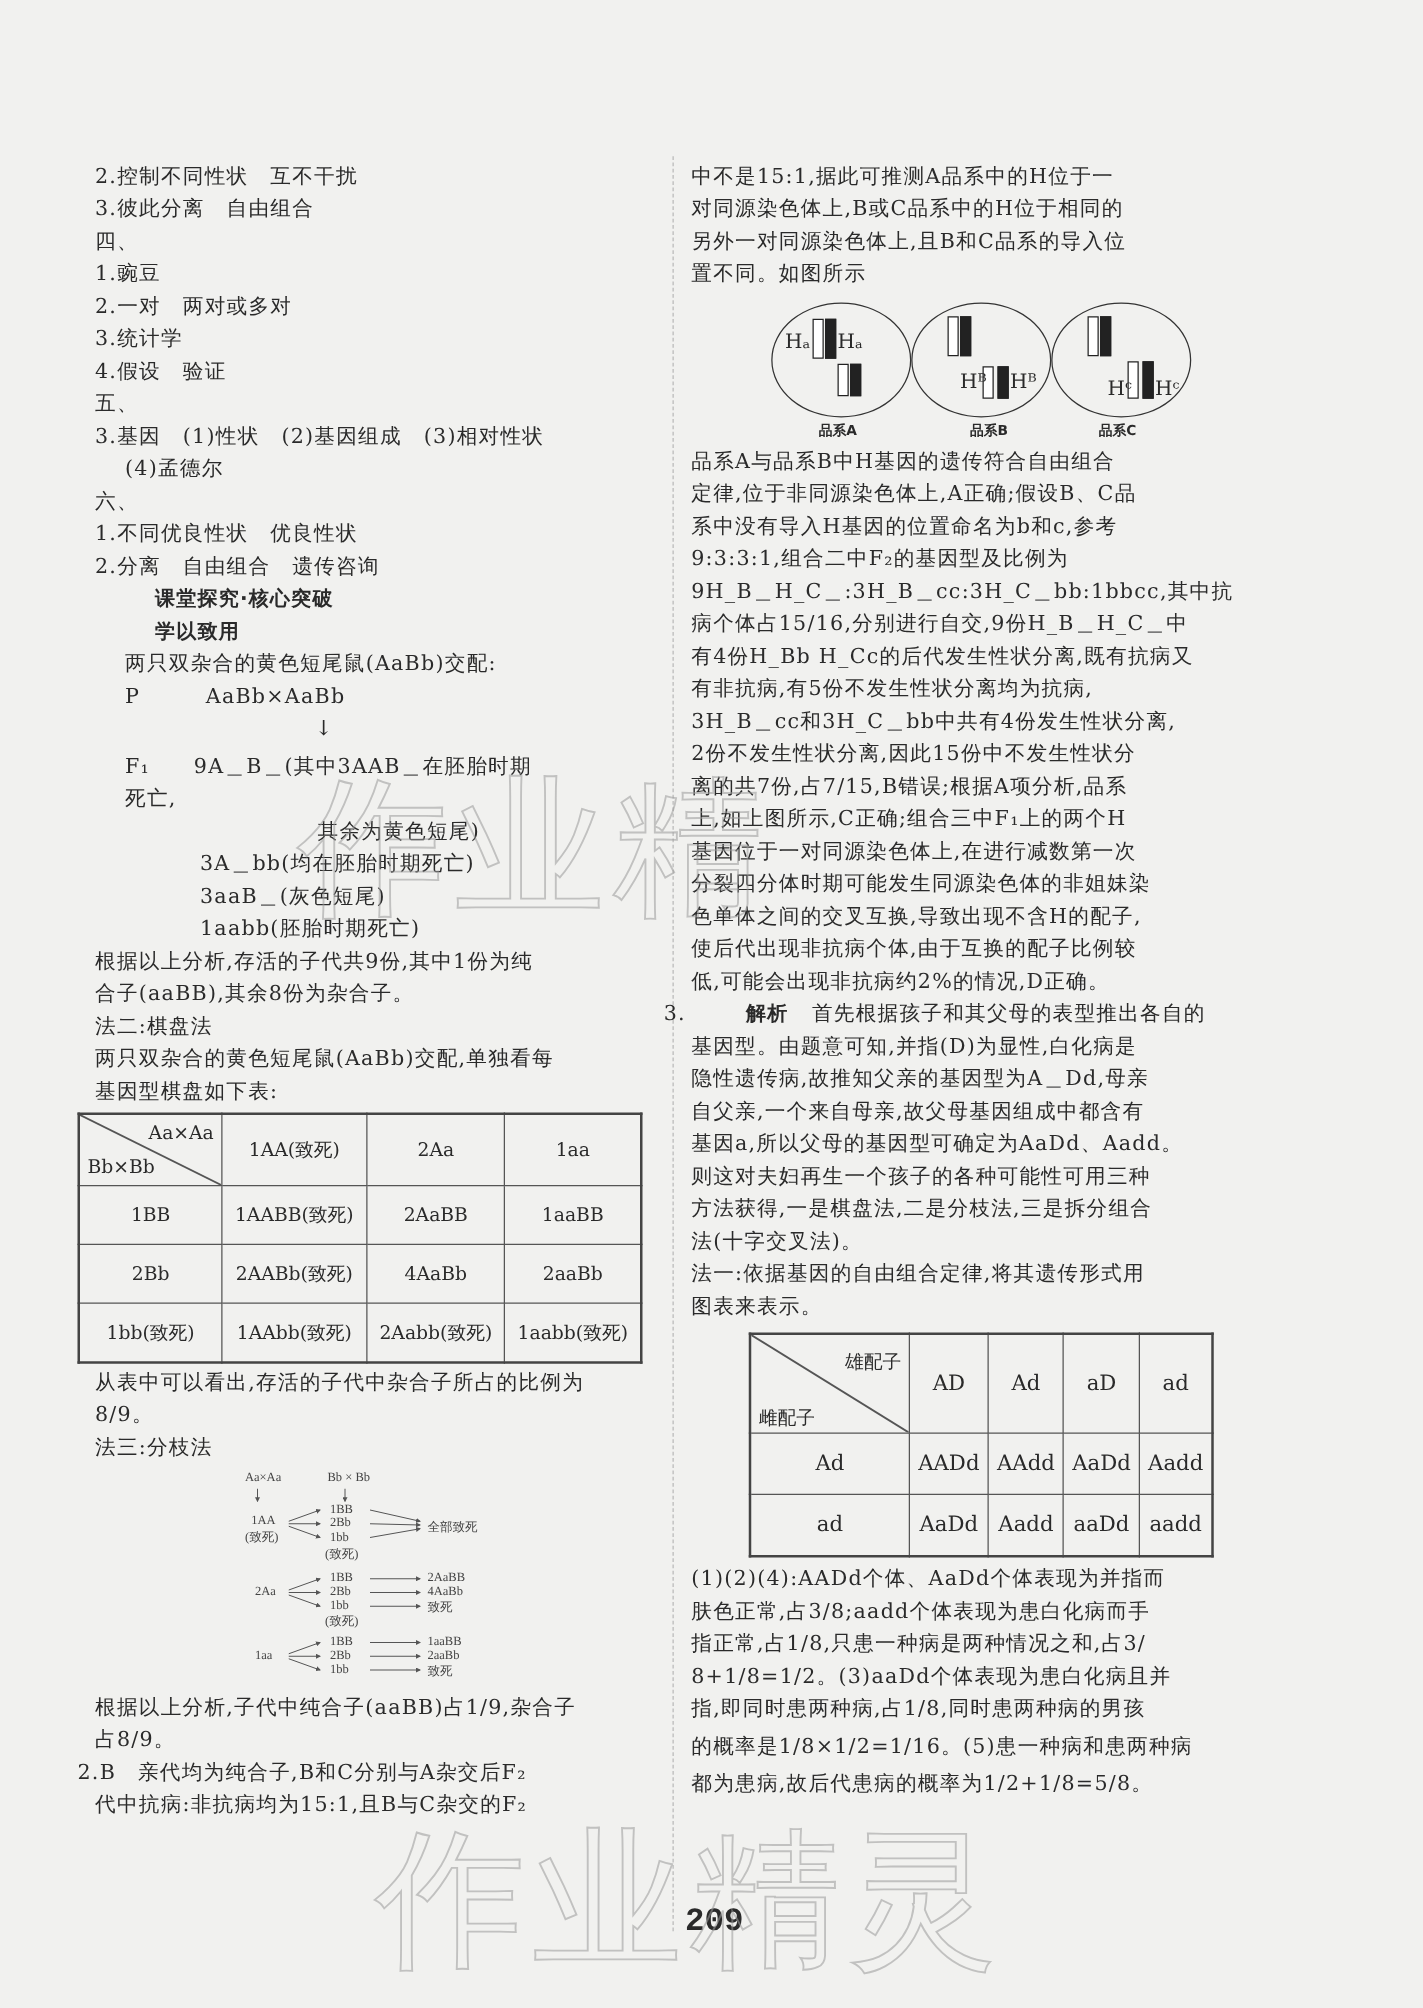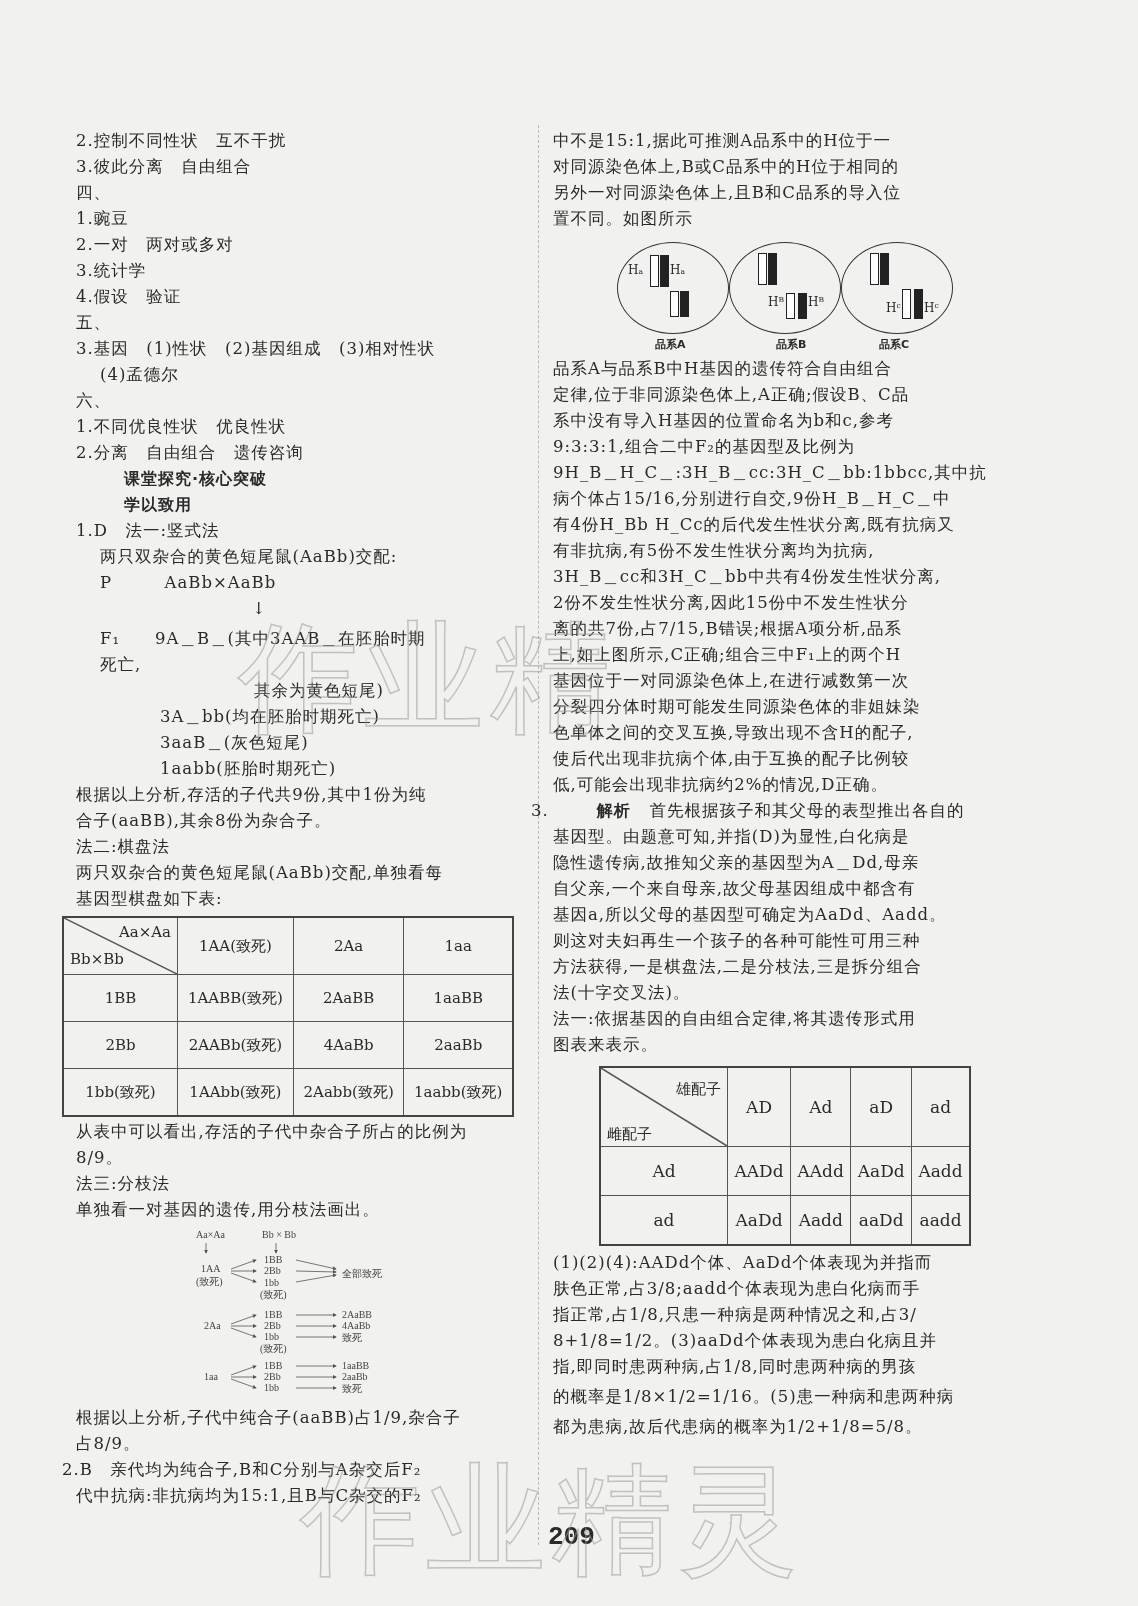--- a/index.html
+++ b/index.html
@@ -25,21 +25,21 @@
   .diag .tr { position:absolute; right:6px; top:5px; }
   .diag .bl { position:absolute; left:6px; bottom:6px; }
   .tree { position:relative; width:300px; height:170px; margin:6px 0 0 120px; font-size:10px; color:#444; font-family:"Liberation Serif",serif; }
   .tree span { position:absolute; white-space:nowrap; }
   .tree svg { position:absolute; left:0; top:0; }
   .chrom { position:relative; height:110px; margin:10px 0 4px 64px; }
   .cell { position:absolute; width:110px; height:90px; border:1.5px solid #333; border-radius:50%; }
   .clabel { position:absolute; font-size:11px; font-weight:bold; font-family:"DejaVu Sans",sans-serif; }
   .bar { position:absolute; width:7px; border:1px solid #222; background:#fff; }
   .bar.dark { background:#222; }
-  .hl { position:absolute; font-size:12px; }
+  .hl { position:absolute; font-size:16px; }
   .pageno { position:absolute; left:548px; top:1522px; font-weight:bold; font-size:26px; font-family:Liberation Mono, monospace; }
   .wm { position:absolute; font-size:120px; font-family:"DejaVu Sans",sans-serif; color:transparent; -webkit-text-stroke:1.5px #9a9a9a; opacity:.55; letter-spacing:6px; pointer-events:none; }
 </style>
 </head>
 <body>
 
 <div class="page">
 
   <div class="divider"></div>
 
@@ -53,21 +53,20 @@
     <div class="line">4.假设　验证</div>
     <div class="line">五、</div>
     <div class="line">3.基因　(1)性状　(2)基因组成　(3)相对性状</div>
     <div class="line ind">(4)孟德尔</div>
     <div class="line">六、</div>
     <div class="line">1.不同优良性状　优良性状</div>
     <div class="line">2.分离　自由组合　遗传咨询</div>
     <div class="line bold">课堂探究·核心突破</div>
     <div class="line bold">学以致用</div>
 
-    <div class="line">1.D　法一:竖式法</div>
     <div class="line ind">两只双杂合的黄色短尾鼠(AaBb)交配:</div>
     <div class="line ind">P　　　AaBb×AaBb</div>
     <div class="line" style="padding-left:176px;height:30px;">↓</div>
     <div class="line ind">F₁　　9A＿B＿(其中3AAB＿在胚胎时期</div>
     <div class="line ind">死亡,</div>
     <div class="line" style="padding-left:178px">其余为黄色短尾)</div>
     <div class="line" style="padding-left:84px">3A＿bb(均在胚胎时期死亡)</div>
     <div class="line" style="padding-left:84px">3aaB＿(灰色短尾)</div>
     <div class="line" style="padding-left:84px">1aabb(胚胎时期死亡)</div>
     <div class="line">根据以上分析,存活的子代共9份,其中1份为纯</div>
@@ -107,21 +106,20 @@
         <td>1AAbb(致死)</td>
         <td>2Aabb(致死)</td>
         <td>1aabb(致死)</td>
       </tr>
     </tbody>
       </table>
 
     <div class="line">从表中可以看出,存活的子代中杂合子所占的比例为</div>
     <div class="line">8/9。</div>
     <div class="line">法三:分枝法</div>
-    <div class="line">单独看一对基因的遗传,用分枝法画出。</div>
 
     <div class="tree">
       <svg width="300" height="170">
         <defs>
             <marker id="ah" markerWidth="5" markerHeight="5" refX="4" refY="2.5" orient="auto">
               <path d="M0,0 L5,2.5 L0,5z" fill="#555"></path>
             </marker>
           </defs>
         <g stroke="#555" stroke-width="0.8" fill="none" marker-end="url(#ah)">
           <line x1="10" y1="14" x2="10" y2="24"></line>

